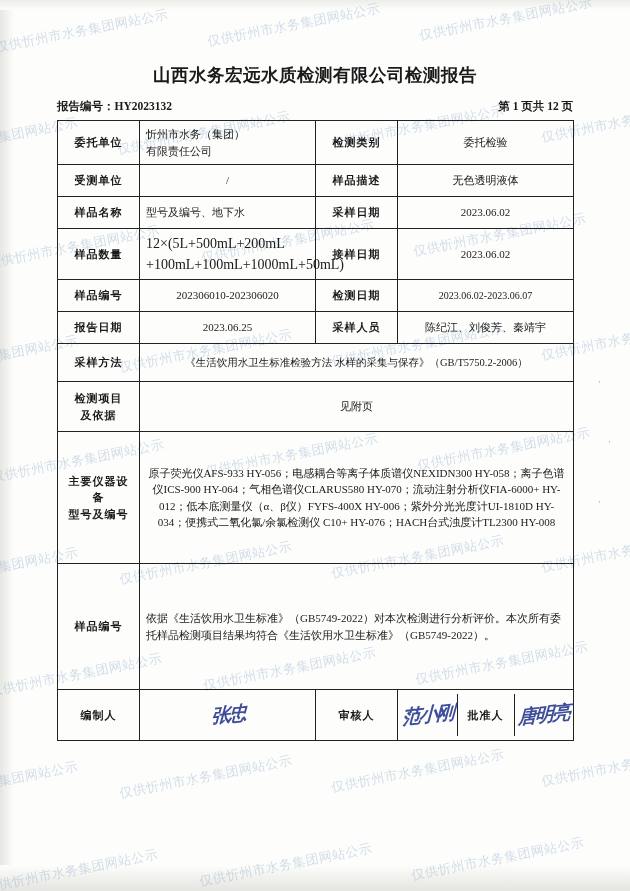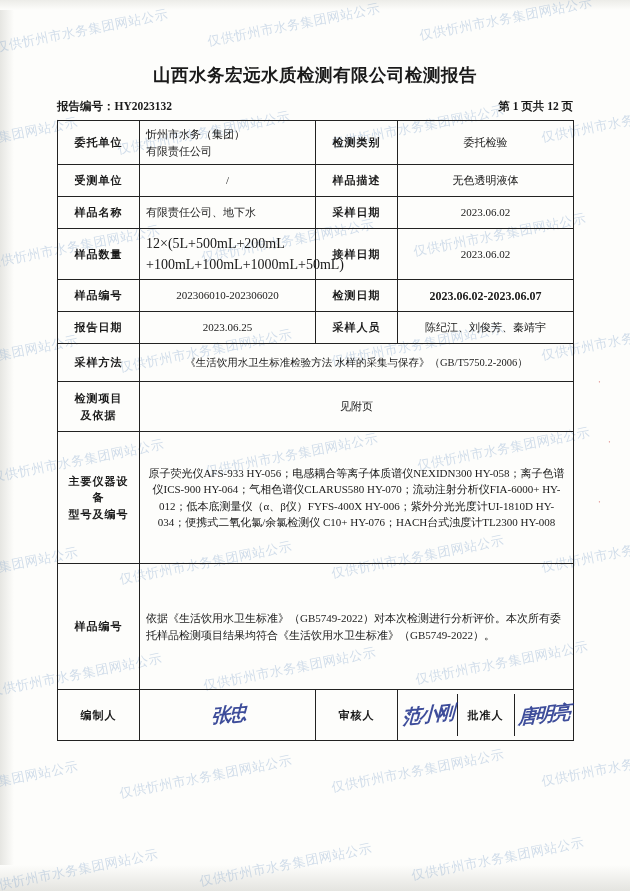--- a/index.html
+++ b/index.html
@@ -240,36 +240,36 @@
           <td class="val-ctr">委托检验</td>
         </tr>
         <tr class="row-h-2">
           <td class="lbl">受测单位</td>
           <td class="val-ctr">/</td>
           <td class="lbl">样品描述</td>
           <td class="val-ctr">无色透明液体</td>
         </tr>
         <tr class="row-h-2">
           <td class="lbl">样品名称</td>
-          <td class="val">有限责任公司、地下水</td>
+          <td class="val">型号及编号、地下水</td>
           <td class="lbl">采样日期</td>
           <td class="val-ctr">2023.06.02</td>
         </tr>
         <tr class="row-h-1">
           <td class="lbl">样品数量</td>
           <td class="val" style="white-space:pre-line; font-size:14px;">12×(5L+500mL+200mL
 +100mL+100mL+1000mL+50mL)</td>
           <td class="lbl">接样日期</td>
           <td class="val-ctr">2023.06.02</td>
         </tr>
         <tr class="row-h-2">
           <td class="lbl">样品编号</td>
           <td class="val-ctr">202306010-202306020</td>
           <td class="lbl">检测日期</td>
-          <td class="val-ctr" style="font-size:12px;font-weight:bold;">2023.06.02-2023.06.07</td>
+          <td class="val-ctr" style="font-size:10px;">2023.06.02-2023.06.07</td>
         </tr>
         <tr class="row-h-2">
           <td class="lbl">报告日期</td>
           <td class="val-ctr">2023.06.25</td>
           <td class="lbl">采样人员</td>
           <td class="val-ctr">陈纪江、刘俊芳、秦靖宇</td>
         </tr>
         <tr style="height:38px">
           <td class="lbl">采样方法</td>
           <td class="wide-c" colspan="3" style="font-size:10.5px;margin-top:18px;">《生活饮用水卫生标准检验方法  水样的采集与保存》（GB/T5750.2-2006）</td>

